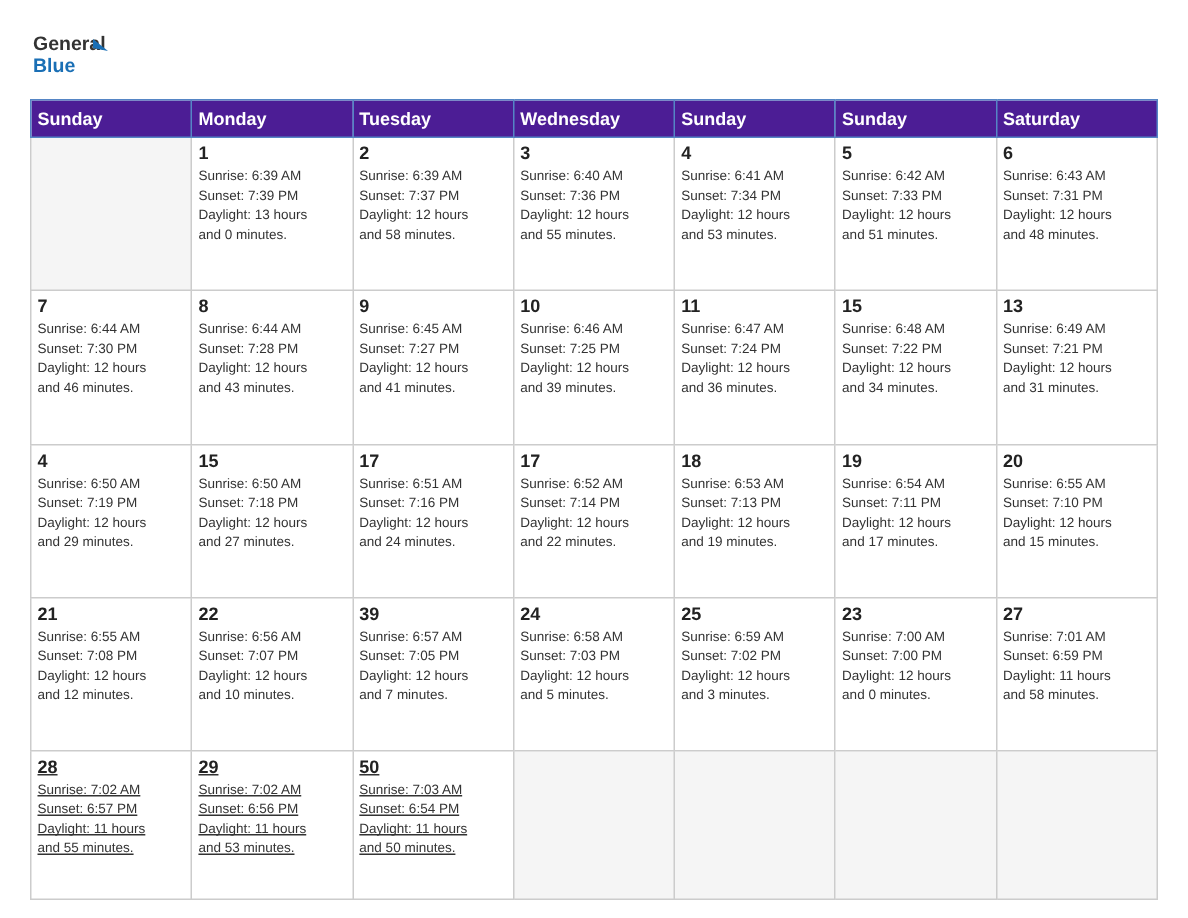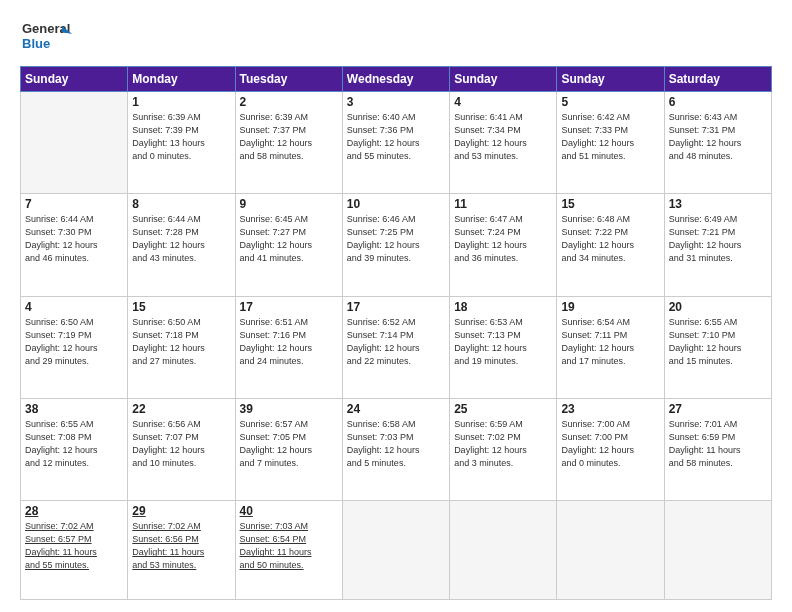--- a/index.html
+++ b/index.html
@@ -202,21 +202,21 @@
             <span class="day-num">19</span>
             <div class="day-info">Sunrise: 6:54 AM<br>Sunset: 7:11 PM<br>Daylight: 12 hours<br>and 17 minutes.</div>
           </td>
           <td>
             <span class="day-num">20</span>
             <div class="day-info">Sunrise: 6:55 AM<br>Sunset: 7:10 PM<br>Daylight: 12 hours<br>and 15 minutes.</div>
           </td>
         </tr>
         <tr class="week-row">
           <td>
-            <span class="day-num">38</span>
+            <span class="day-num">21</span>
             <div class="day-info">Sunrise: 6:55 AM<br>Sunset: 7:08 PM<br>Daylight: 12 hours<br>and 12 minutes.</div>
           </td>
           <td>
             <span class="day-num">22</span>
             <div class="day-info">Sunrise: 6:56 AM<br>Sunset: 7:07 PM<br>Daylight: 12 hours<br>and 10 minutes.</div>
           </td>
           <td>
             <span class="day-num">39</span>
             <div class="day-info">Sunrise: 6:57 AM<br>Sunset: 7:05 PM<br>Daylight: 12 hours<br>and 7 minutes.</div>
           </td>
@@ -240,21 +240,21 @@
         <tr class="last-row">
           <td>
             <span class="day-num">28</span>
             <div class="day-info">Sunrise: 7:02 AM<br>Sunset: 6:57 PM<br>Daylight: 11 hours<br>and 55 minutes.</div>
           </td>
           <td>
             <span class="day-num">29</span>
             <div class="day-info">Sunrise: 7:02 AM<br>Sunset: 6:56 PM<br>Daylight: 11 hours<br>and 53 minutes.</div>
           </td>
           <td>
-            <span class="day-num">40</span>
+            <span class="day-num">50</span>
             <div class="day-info">Sunrise: 7:03 AM<br>Sunset: 6:54 PM<br>Daylight: 11 hours<br>and 50 minutes.</div>
           </td>
           <td class="empty"></td>
           <td class="empty"></td>
           <td class="empty"></td>
           <td class="empty"></td>
         </tr>
       </tbody>
   </table>
 </div>

